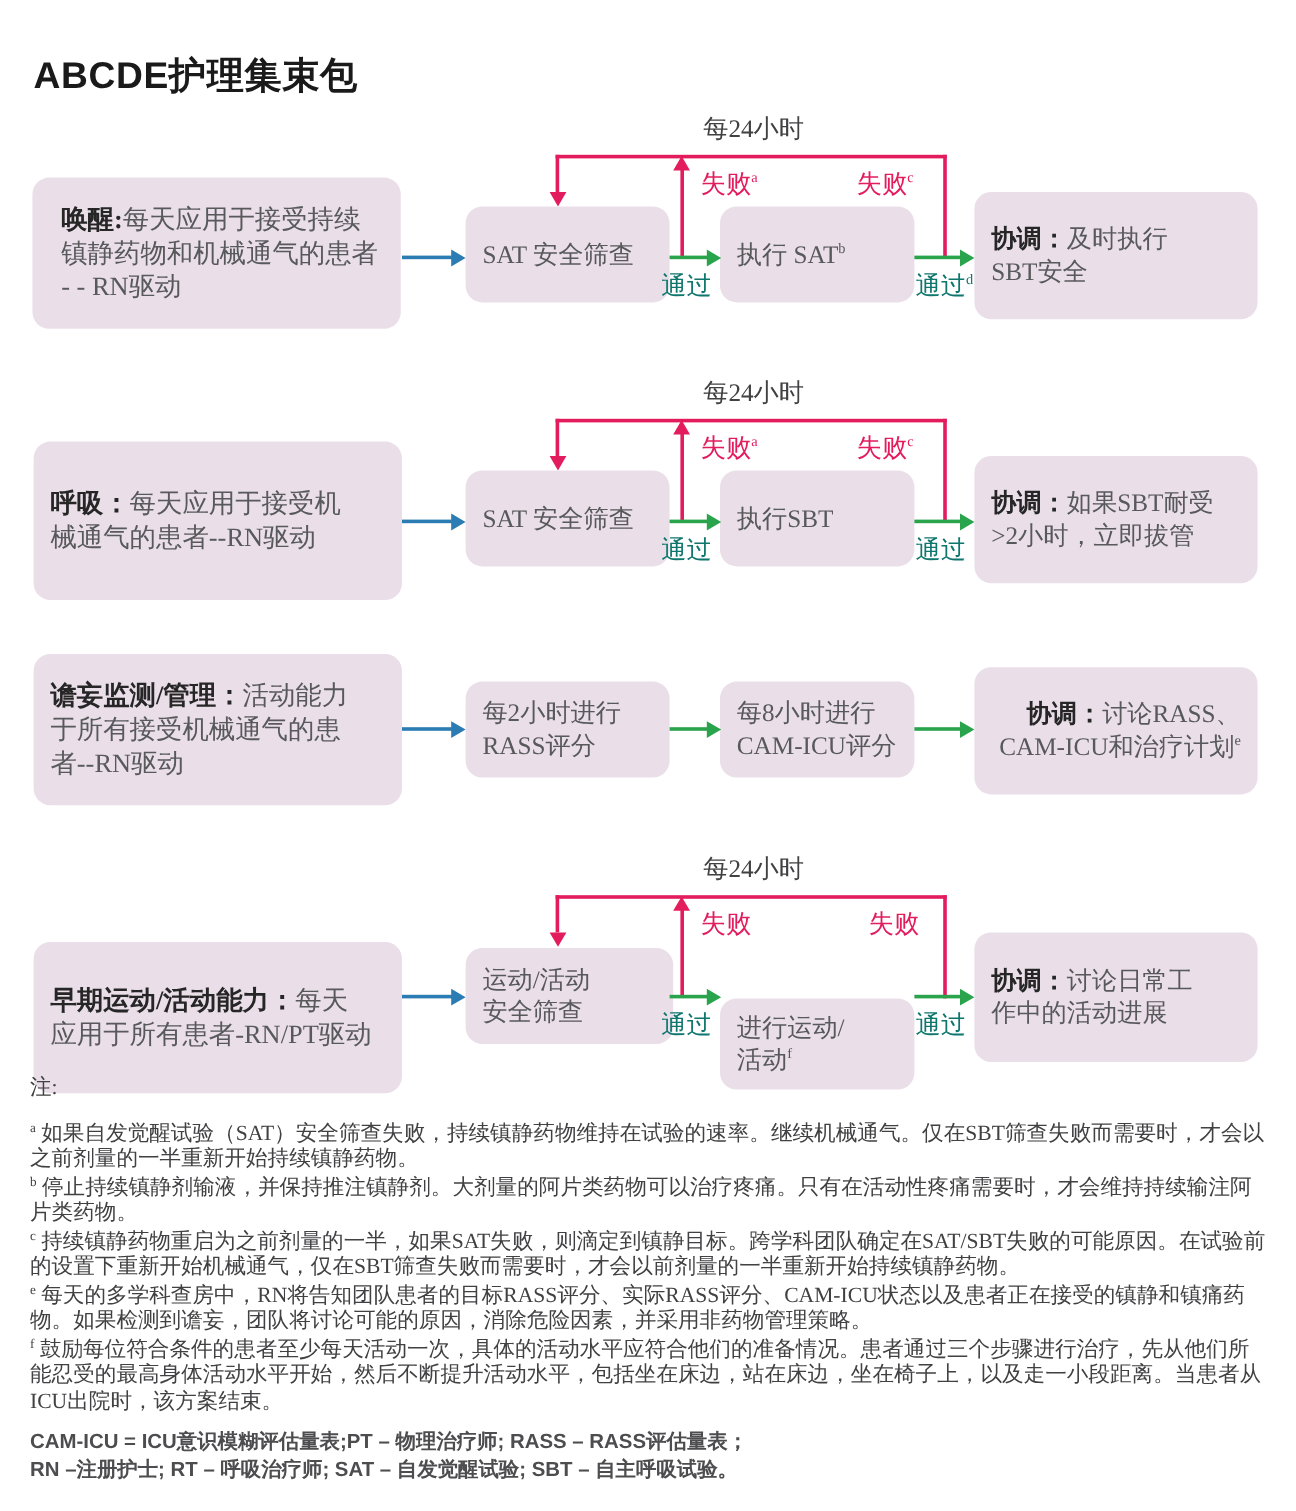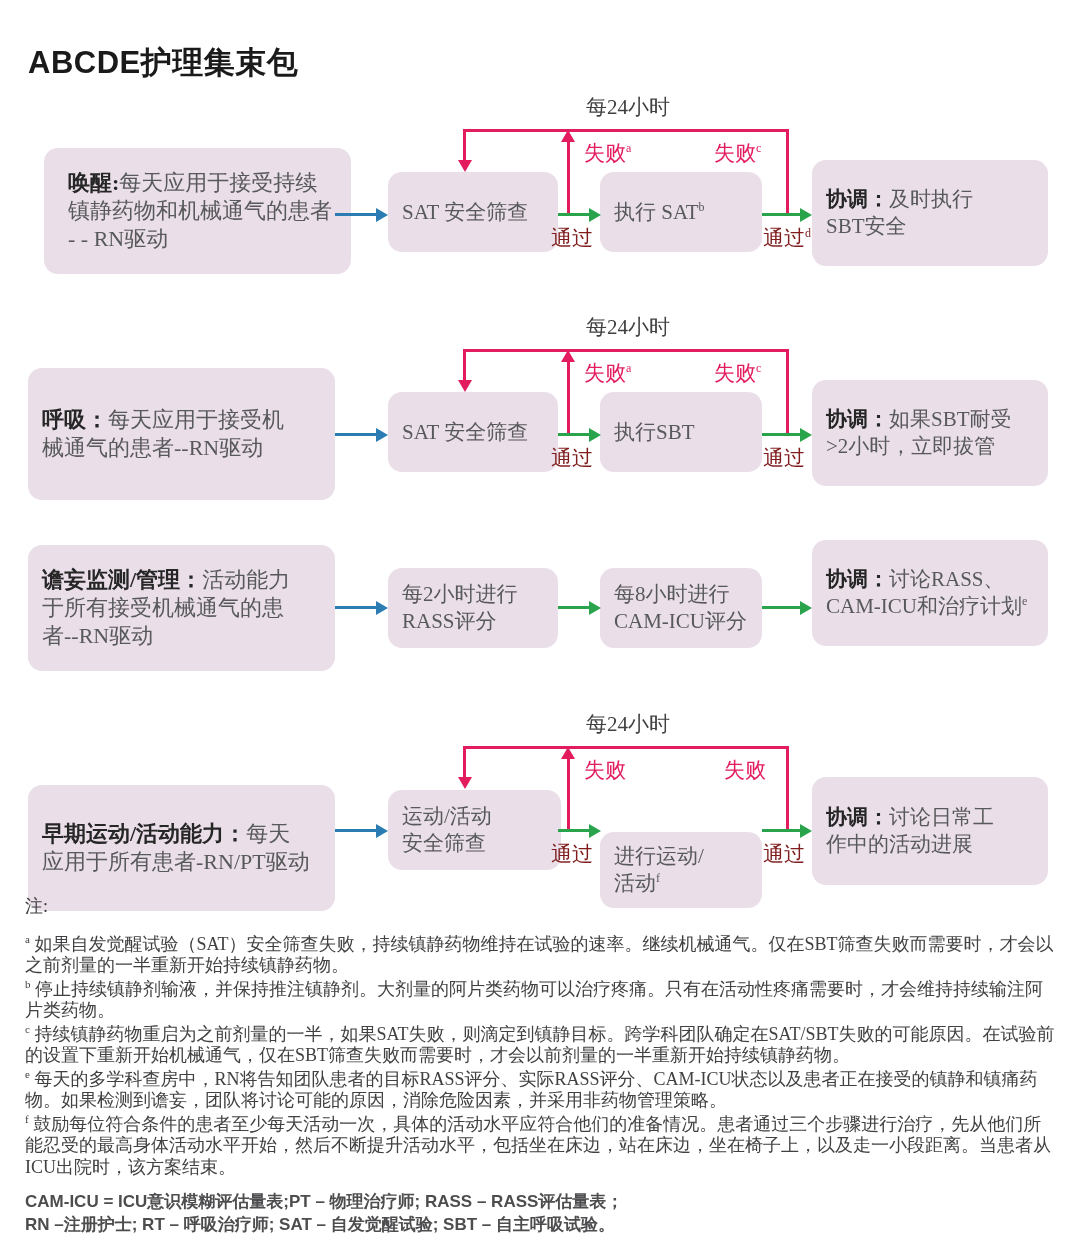--- a/index.html
+++ b/index.html
@@ -23,21 +23,21 @@
   .green{background:#2aa44c;}
   .blue{background:#2b7cb3;}
   .tri{position:absolute;width:0;height:0;}
   .tri-right-g{border-top:7px solid transparent;border-bottom:7px solid transparent;border-left:12px solid #2aa44c;}
   .tri-right-b{border-top:7px solid transparent;border-bottom:7px solid transparent;border-left:12px solid #2b7cb3;}
   .tri-up-r{border-left:7px solid transparent;border-right:7px solid transparent;border-bottom:12px solid #e31c5e;}
   .tri-down-r{border-left:7px solid transparent;border-right:7px solid transparent;border-top:12px solid #e31c5e;}
   
   .cycle{position:absolute;font-size:21px;color:#414042;width:140px;text-align:center;}
   .fail{position:absolute;font-size:21px;color:#e31c5e;}
-  .pass{position:absolute;font-size:21px;color:#7f1d1d;}
+  .pass{position:absolute;font-size:21px;color:#0f766e;}
   
   .notes{position:absolute;left:25px;top:896px;width:1034px;font-size:18px;line-height:21.5px;color:#414042;}
   .notes .heading{margin:0 0 16px 0;}
   .notes p{margin:0 0 2px 0;}
   .notes sup{font-size:11px;}
   .abbr{margin-top:12px;font-family:"Liberation Sans","DejaVu Sans",sans-serif;
         font-size:17px;font-weight:700;color:#4d4d4f;line-height:23px;}
   .abbr div{margin:0;}
 </style>
 </head>
@@ -52,21 +52,21 @@
 
     <div class="hline red" style="left:463px;top:129px;width:326px;"></div>
     <div class="vline red" style="left:463px;top:129px;height:31px;"></div>
     <div class="tri tri-down-r" style="left:458px;top:160px;"></div>
     <div class="vline red" style="left:567px;top:141px;height:73px;"></div>
     <div class="tri tri-up-r" style="left:561px;top:130px;"></div>
     <div class="vline red" style="left:786px;top:129px;height:86px;"></div>
     <div class="fail" style="left:584px;top:139px;"><span>失败</span><sup>a</sup></div>
     <div class="fail" style="left:714px;top:139px;"><span>失败</span><sup>c</sup></div>
 
-    <div class="box cat" style="left:44px;top:148px;width:307px;height:126px;padding-left:24px;">
+    <div class="box cat" style="left:27px;top:148px;width:307px;height:126px;padding-left:24px;">
       <div class="inner"><span class="lead">唤醒:</span><span class="desc">每天应用于接受持续
 镇静药物和机械通气的患者
 - - RN驱动</span></div>
     </div>
     <div class="box" style="left:388px;top:172px;width:170px;height:80px;">
       <div class="inner"><span class="desc">SAT 安全筛查</span></div>
     </div>
     <div class="box" style="left:600px;top:172px;width:162px;height:80px;">
       <div class="inner"><span class="desc">执行 SAT</span><sup>b</sup></div>
     </div>
@@ -126,21 +126,21 @@
 者--RN驱动</span></div>
     </div>
     <div class="box" style="left:388px;top:568px;width:170px;height:80px;">
       <div class="inner"><span class="desc">每2小时进行
 RASS评分</span></div>
     </div>
     <div class="box" style="left:600px;top:568px;width:162px;height:80px;">
       <div class="inner"><span class="desc">每8小时进行
 CAM-ICU评分</span><sup></sup></div>
     </div>
-    <div class="box" style="left:812px;top:540px;width:236px;height:106px;">
+    <div class="box" style="left:812px;top:556px;width:236px;height:106px;text-align:right;">
       <div class="inner"><span class="lead">协调：</span><span class="desc">讨论RASS、
 CAM-ICU和治疗计划</span><sup>e</sup></div>
     </div>
     <div class="hline blue" style="left:335px;top:606px;width:43px;"></div>
     <div class="tri tri-right-b" style="left:376px;top:601px;"></div>
     <div class="hline green" style="left:558px;top:606px;width:33px;"></div>
     <div class="tri tri-right-g" style="left:589px;top:601px;"></div>
     <div class="hline green" style="left:762px;top:606px;width:40px;"></div>
     <div class="tri tri-right-g" style="left:800px;top:601px;"></div>
   </div>

